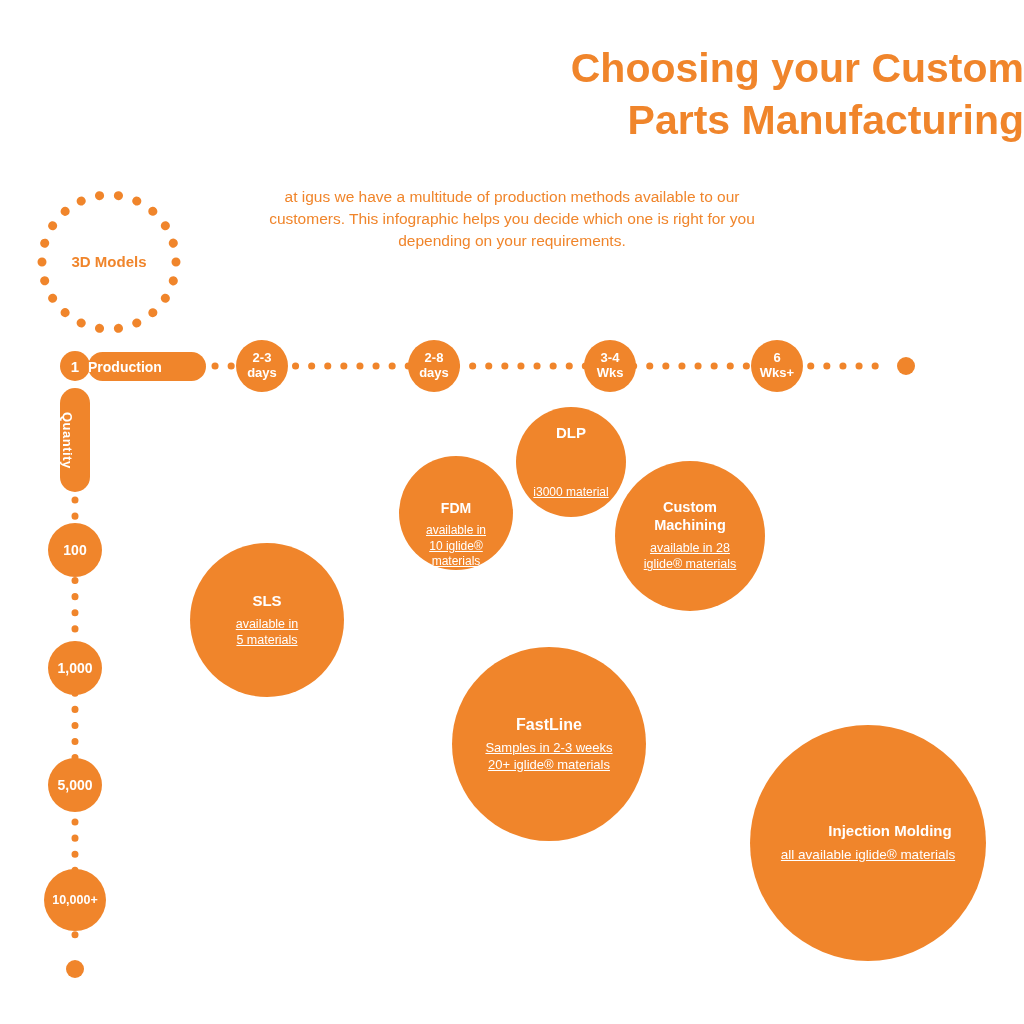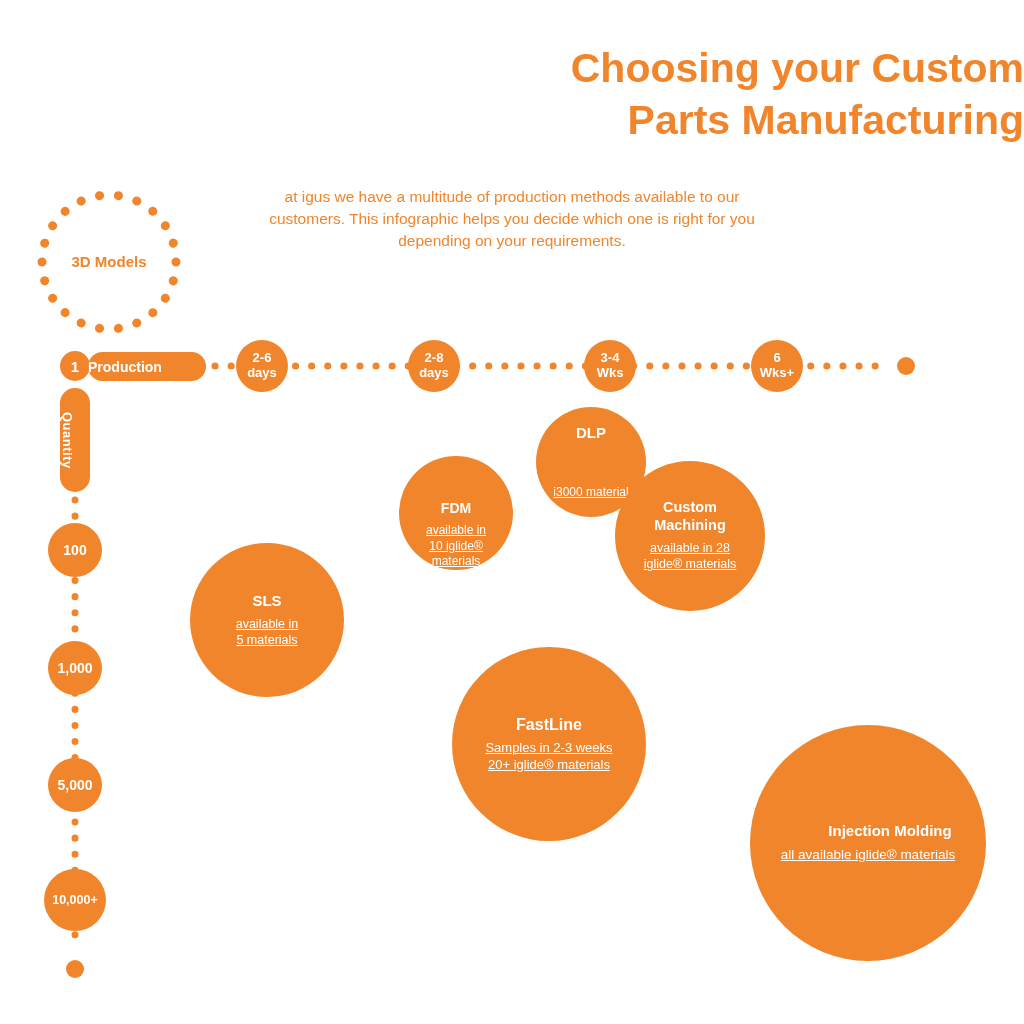--- a/index.html
+++ b/index.html
@@ -47,21 +47,21 @@
   .tick-x { width: 52px; height: 52px; top: 340px; font-weight: bold; font-size: 13px; line-height: 1.15; }
   .tx0 { left: 236px; }  .tx1 { left: 408px; }  .tx2 { left: 584px; }  .tx3 { left: 751px; }
 
   .tick-y { width: 54px; height: 54px; left: 48px; font-weight: bold; font-size: 14px; }
   .ty0 { top: 523px; }  .ty1 { top: 641px; }  .ty2 { top: 758px; }
   .ty3 { left: 44px; top: 869px; width: 62px; height: 62px; font-size: 12.5px; }
 
   .bubble-name { font-weight: bold; line-height: 1.2; white-space: pre-line; }
   .bubble-desc { line-height: 1.3; white-space: pre-line; margin-top: 6px; text-decoration: underline; }
 
-  .b-dlp  { left: 536px; top: 407px; width: 110px; height: 110px; gap: 37px; }
+  .b-dlp  { left: 516px; top: 407px; width: 110px; height: 110px; gap: 37px; }
   .b-dlp  .bubble-name { font-size: 15px; }  .b-dlp  .bubble-desc { font-size: 12px; }
 
   .b-fdm  { left: 399px; top: 456px; width: 114px; height: 114px; }
   .b-fdm  .bubble-name { font-size: 14px; margin-top: 44px; }  .b-fdm  .bubble-desc { font-size: 12px; }
 
   .b-cm   { left: 615px; top: 461px; width: 150px; height: 150px; }
   .b-cm   .bubble-name { font-size: 14.5px; }  .b-cm .bubble-desc { font-size: 12.5px; }
 
   .b-sls  { left: 190px; top: 543px; width: 154px; height: 154px; }
   .b-sls  .bubble-name { font-size: 15px; }  .b-sls .bubble-desc { font-size: 12.5px; }
@@ -93,21 +93,21 @@
 
   <div class="node origin">1</div>
 
   <div class="pill pill-production">
     <span>Production</span>
   </div>
   <div class="pill pill-quantity">
     <span>Quantity</span>
   </div>
 
-  <div class="node tick-x tx0">2-6
+  <div class="node tick-x tx0">2-3
 days</div>
   <div class="node tick-x tx1">2-8
 days</div>
   <div class="node tick-x tx2">3-4
 Wks</div>
   <div class="node tick-x tx3">6
 Wks+</div>
 
   <div class="node tick-y ty0">100</div>
   <div class="node tick-y ty1">1,000</div>

